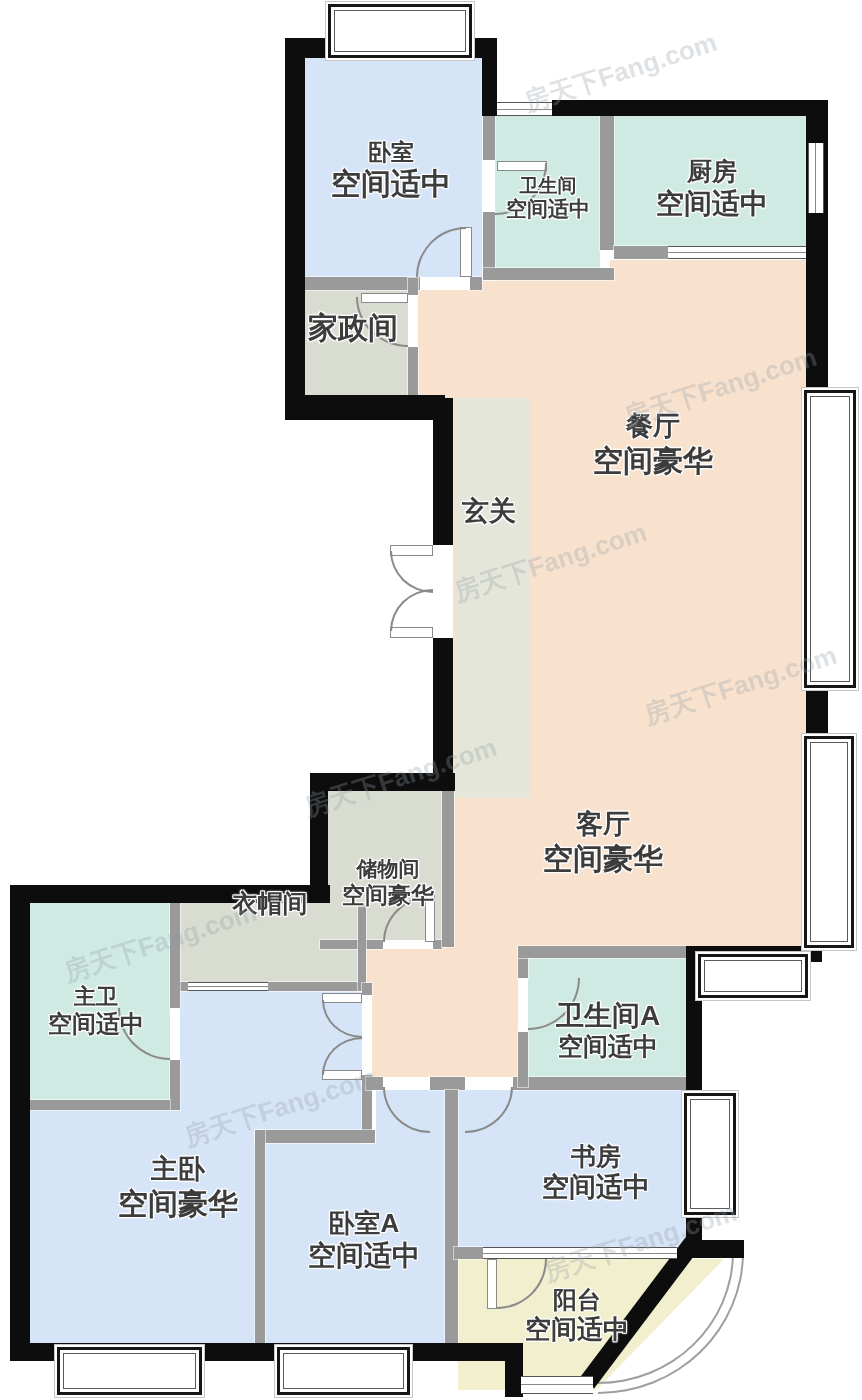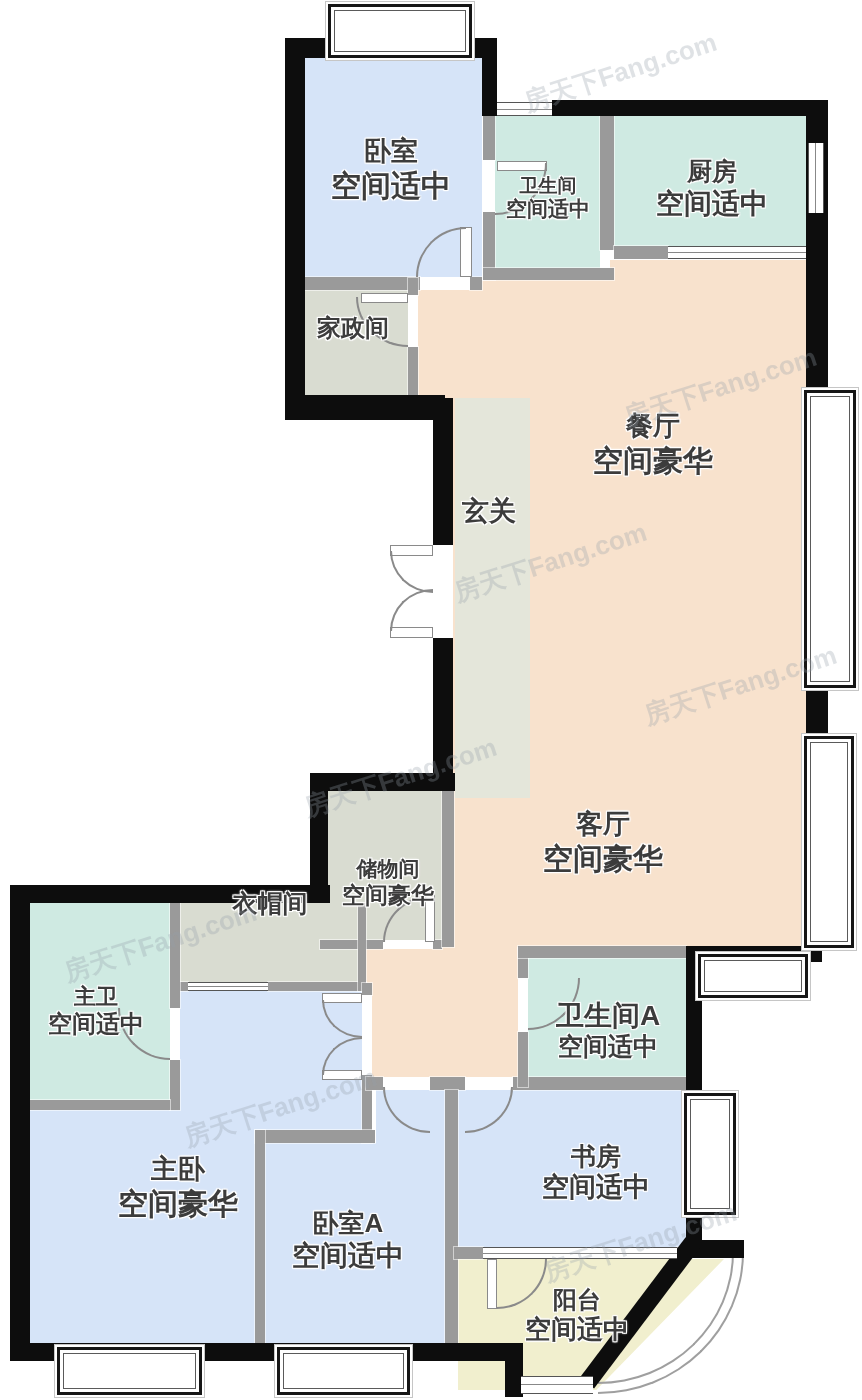--- a/index.html
+++ b/index.html
@@ -159,33 +159,33 @@
   <div class="arc tl" style="left:383px;top:895px;width:50px;height:47px"></div>
   <div class="arc bl" style="left:322px;top:1000px;width:40px;height:38px"></div>
   <div class="arc tl" style="left:322px;top:1037px;width:40px;height:38px"></div>
   <div class="arc bl" style="left:118px;top:1008px;width:52px;height:52px"></div>
   <div class="arc br" style="left:528px;top:978px;width:52px;height:52px"></div>
   <div class="arc bl" style="left:383px;top:1087px;width:47px;height:46px"></div>
   <div class="arc br" style="left:465px;top:1087px;width:48px;height:46px"></div>
   <div class="arc br" style="left:497px;top:1259px;width:50px;height:50px"></div>
 
   <div class="lbl" style="left:391px;top:170px">
-    <b style="font-size:27px">卧室</b>
+    <b style="font-size:23px">卧室</b>
       <b style="font-size:30px">空间适中</b>
     </div>
   <div class="lbl" style="left:548px;top:199px">
     <b style="font-size:19px">卫生间</b>
       <b style="font-size:21px">空间适中</b>
     </div>
   <div class="lbl" style="left:712px;top:188px">
     <b style="font-size:25px">厨房</b>
       <b style="font-size:28px">空间适中</b>
     </div>
   <div class="lbl" style="left:353px;top:328px">
-    <b style="font-size:24px">家政间</b>
+    <b style="font-size:30px">家政间</b>
     </div>
   <div class="lbl" style="left:653px;top:445px">
     <b style="font-size:27px">餐厅</b>
       <b style="font-size:30px">空间豪华</b>
     </div>
   <div class="lbl" style="left:489px;top:512px">
     <b style="font-size:27px">玄关</b>
     </div>
   <div class="lbl" style="left:603px;top:843px">
     <b style="font-size:27px">客厅</b>
@@ -199,21 +199,21 @@
     <b style="font-size:25px">衣帽间</b>
     </div>
   <div class="lbl" style="left:96px;top:1011px">
     <b style="font-size:22px">主卫</b>
       <b style="font-size:24px">空间适中</b>
     </div>
   <div class="lbl" style="left:178px;top:1188px">
     <b style="font-size:27px">主卧</b>
       <b style="font-size:30px">空间豪华</b>
     </div>
-  <div class="lbl" style="left:348px;top:1240px">
+  <div class="lbl" style="left:364px;top:1240px">
     <b style="font-size:26px">卧室A</b>
       <b style="font-size:28px">空间适中</b>
     </div>
   <div class="lbl" style="left:608px;top:1030px">
     <b style="font-size:28px">卫生间A</b>
       <b style="font-size:25px">空间适中</b>
     </div>
   <div class="lbl" style="left:596px;top:1173px">
     <b style="font-size:25px">书房</b>
       <b style="font-size:27px">空间适中</b>

